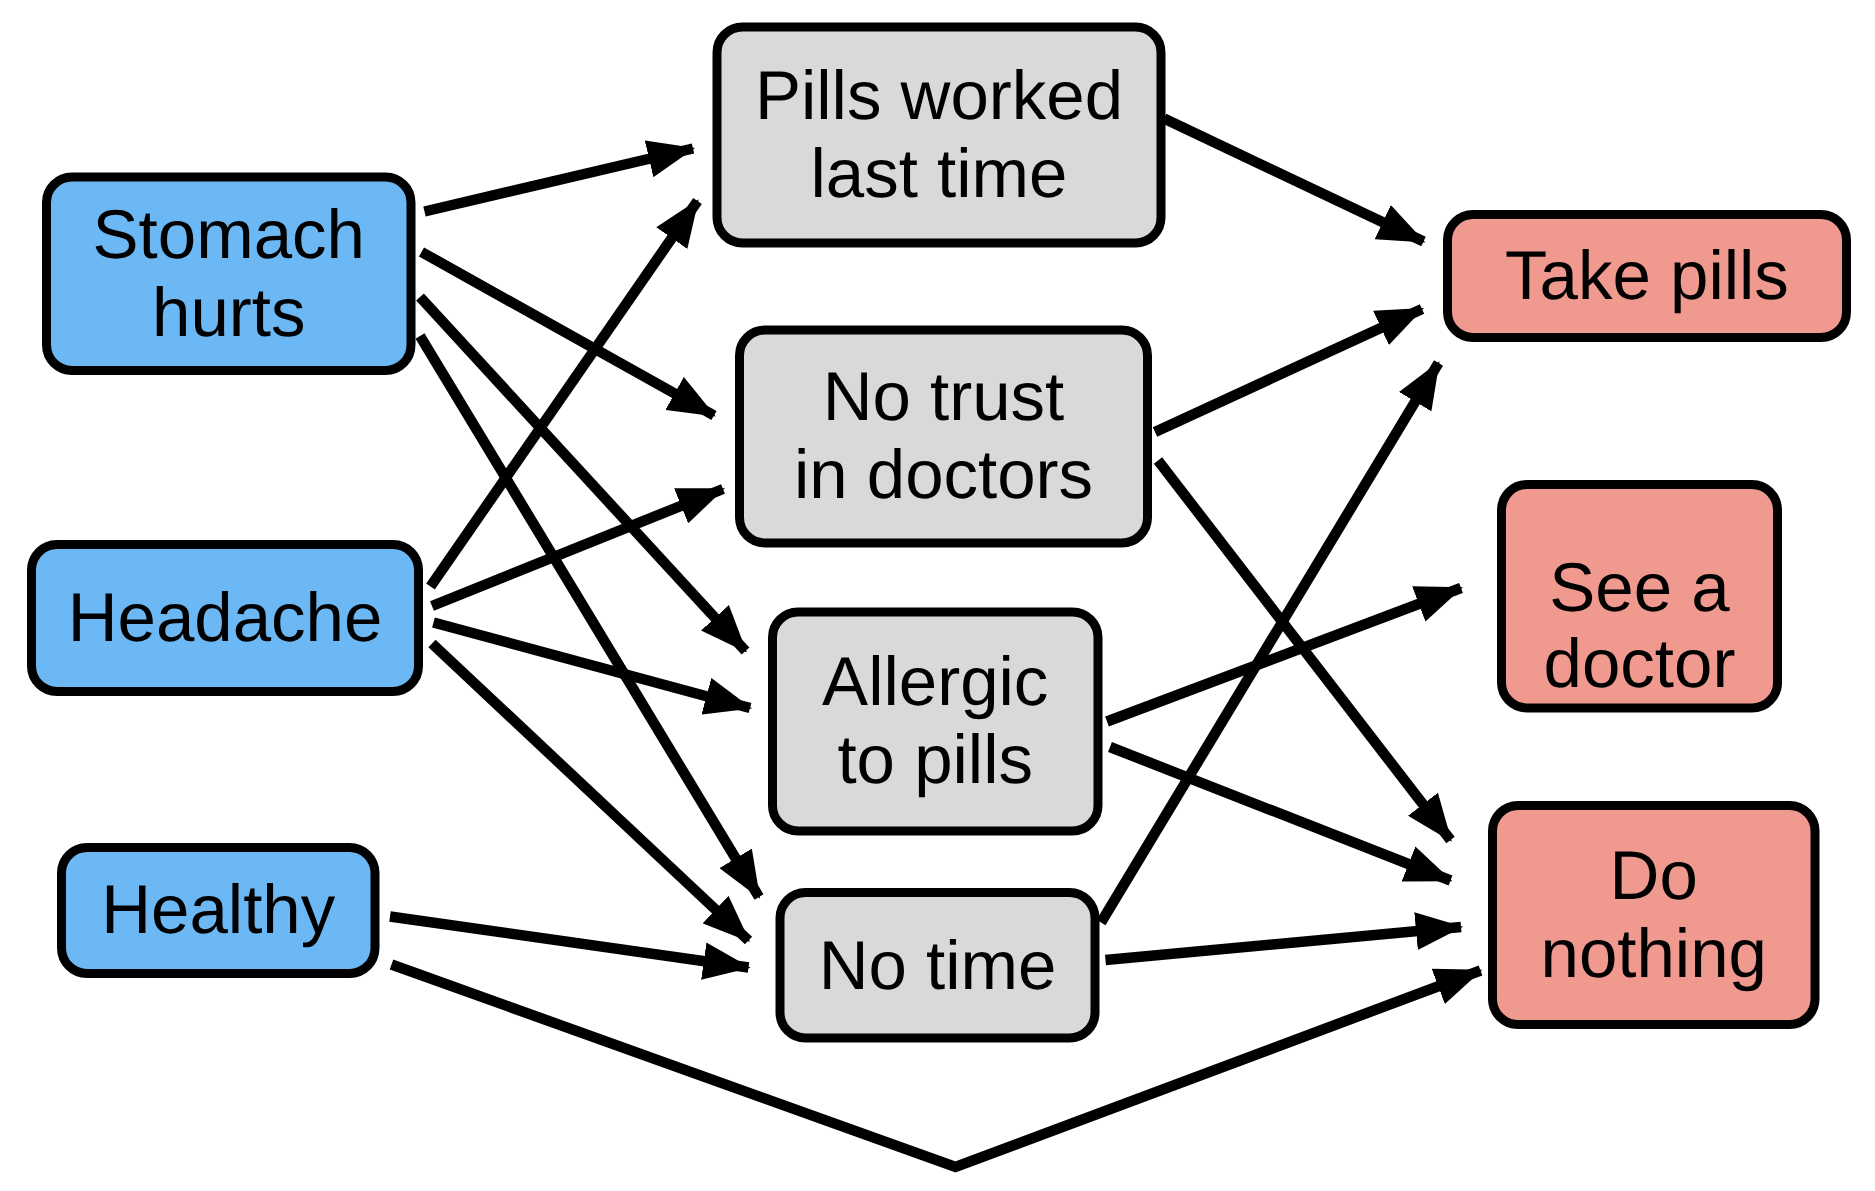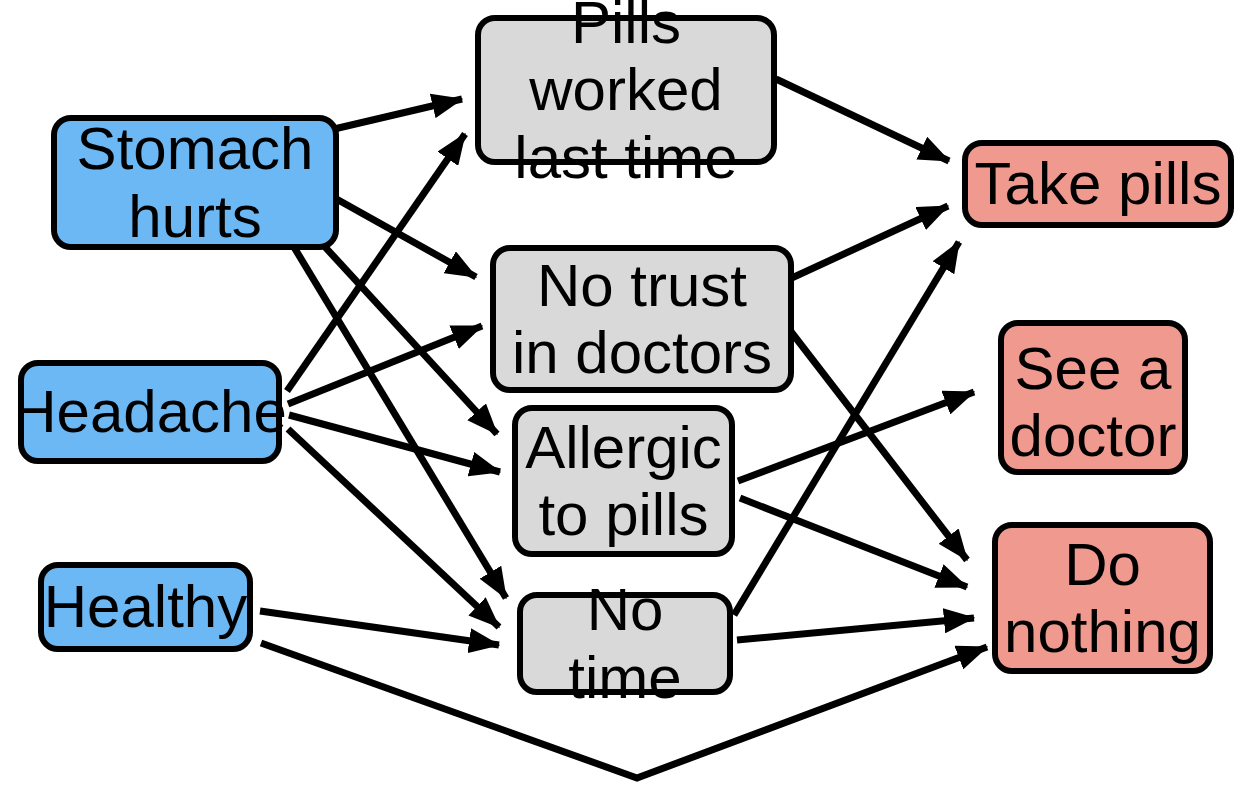--- a/index.html
+++ b/index.html
@@ -23,21 +23,21 @@
   }
   .node {
     position: absolute;
     box-sizing: border-box;
     border: 6px solid var(--border, #000);
     border-radius: 20px;
     display: flex;
     align-items: center;
     justify-content: center;
     text-align: center;
-    font-size: 60px;
+    font-size: 46px;
     line-height: 1.12;
     color: #000;
   }
   .node .label { white-space: pre-line; }
   .role-symptom { background: var(--symptom, #6CB8F4); }
   .role-reason  { background: var(--reason,  #D9D9D9); }
   .role-action  { background: var(--action,  #F0998F); }
 </style>
 </head>
 <body>
@@ -62,50 +62,50 @@
       <polyline points="261,643 637,778 987,647" marker-end="url(#arrowhead)"></polyline>
       <polyline points="776,79 949,161" marker-end="url(#arrowhead)"></polyline>
       <polyline points="770,288 948,206" marker-end="url(#arrowhead)"></polyline>
       <polyline points="772,307 967,560" marker-end="url(#arrowhead)"></polyline>
       <polyline points="738,481 974,392" marker-end="url(#arrowhead)"></polyline>
       <polyline points="740,498 967,587" marker-end="url(#arrowhead)"></polyline>
       <polyline points="734,615 959,242" marker-end="url(#arrowhead)"></polyline>
       <polyline points="737,640 974,618" marker-end="url(#arrowhead)"></polyline>
     </svg>
 
-  <div class="node role-symptom" style="left: 28px; top: 115px; width: 288px; height: 135px; margin-left: 23px;">
+  <div class="node role-symptom" style="left: 28px; top: 115px; width: 249px; height: 135px;">
     <span class="label">Stomach
 hurts</span>
   </div>
   <div class="node role-symptom" style="left: 18px; top: 360px; width: 264px; height: 104px;">
     <span class="label">Headache</span>
   </div>
   <div class="node role-symptom" style="left: 38px; top: 562px; width: 215px; height: 90px;">
     <span class="label">Healthy</span>
   </div>
   <div class="node role-reason" style="left: 475px; top: 15px; width: 302px; height: 150px;">
     <span class="label">Pills worked
 last time</span>
   </div>
-  <div class="node role-reason" style="left: 490px; top: 217px; width: 304px; height: 148px; margin-top: 28px;">
+  <div class="node role-reason" style="left: 490px; top: 217px; width: 278px; height: 148px;">
     <span class="label">No trust
 in doctors</span>
   </div>
   <div class="node role-reason" style="left: 517px; top: 592px; width: 216px; height: 103px;">
     <span class="label">No time</span>
   </div>
   <div class="node role-reason" style="left: 512px; top: 405px; width: 223px; height: 152px;">
     <span class="label">Allergic
 to pills</span>
   </div>
   <div class="node role-action" style="left: 962px; top: 140px; width: 272px; height: 88px;">
     <span class="label">Take pills</span>
   </div>
   <div class="node role-action" style="left: 998px; top: 320px; width: 190px; height: 155px; align-items: flex-end;">
     <span class="label">See a
 doctor</span>
   </div>
-  <div class="node role-action" style="left: 992px; top: 522px; width: 221px; height: 152px;">
+  <div class="node role-action" style="left: 992px; top: 534px; width: 221px; height: 152px;">
     <span class="label">Do
 nothing</span>
   </div>
 
 </div>
 
 </body></html>

